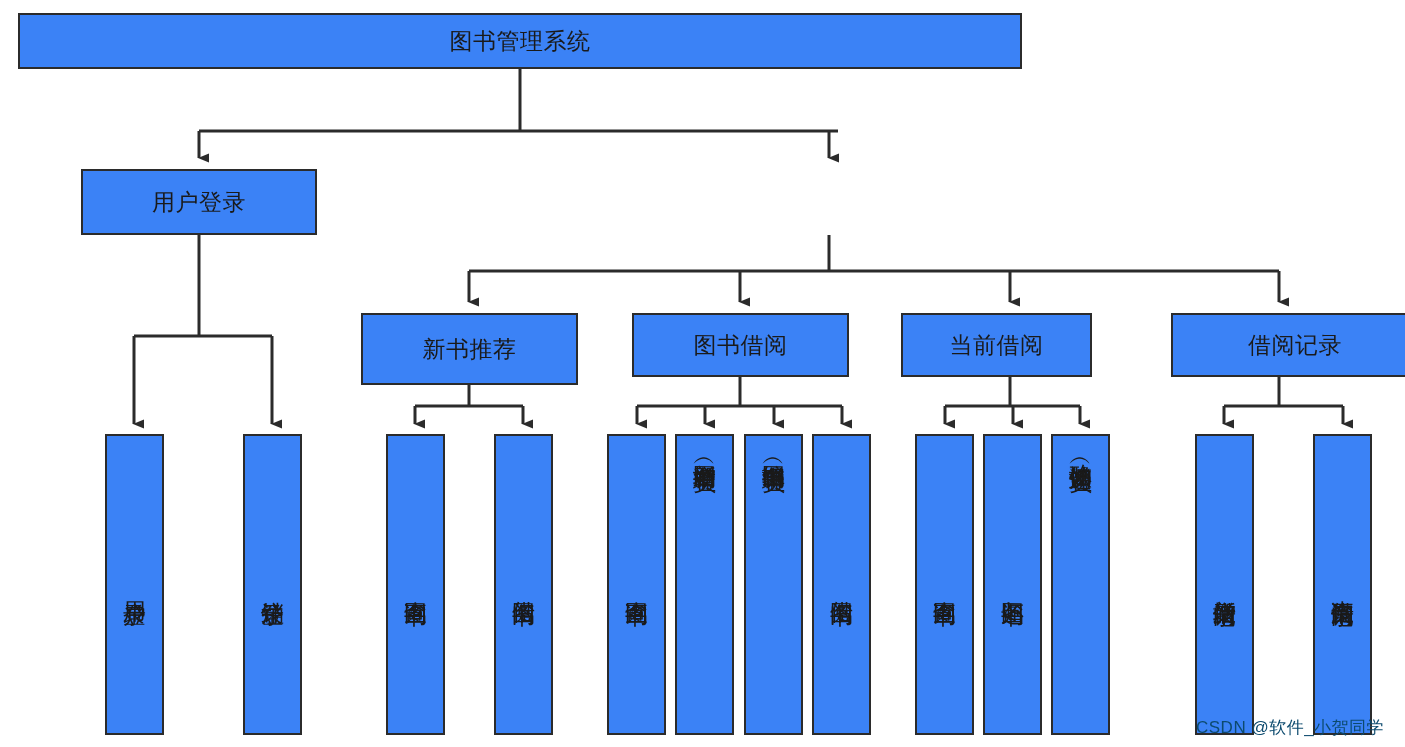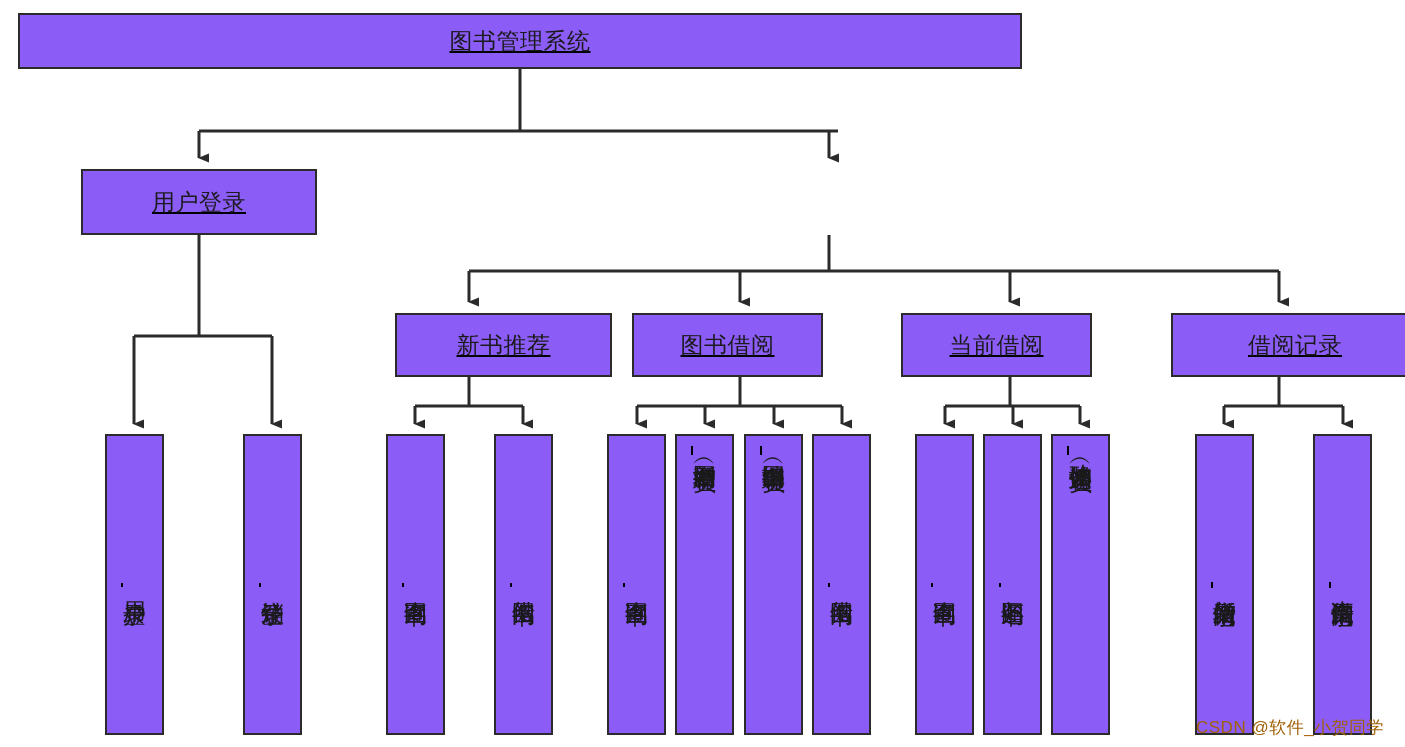--- a/index.html
+++ b/index.html
@@ -20,27 +20,26 @@
   #diagram-svg {
     position: absolute;
     left: 0;
     top: 0;
     width: 1405px;
     height: 747px;
   }
   .node-box {
     position: absolute;
     box-sizing: border-box;
-    background: #8b5cf6;
+    background: #3b82f6;
     border: 2px solid #2b2b2b;
     display: flex;
     align-items: center;
     justify-content: center;
     overflow: hidden;
-    text-decoration: underline;
   }
   .node-label {
     color: #1a1a1a;
     font-size: 23px;
     line-height: 1.08;
     letter-spacing: 0.5px;
     white-space: nowrap;
     text-align: center;
   }
   .node-box.vertical .node-label {
@@ -55,21 +54,21 @@
     align-items: flex-start;
     justify-content: center;
     padding-top: 10px;
   }
   .node-box.vertical.centered {
     align-items: center;
     padding-top: 0;
   }
   .watermark {
     position: absolute;
-    color: #a16207;
+    color: #0c4a6e;
     font-size: 17px;
     letter-spacing: 0.5px;
     white-space: nowrap;
     pointer-events: none;
   }
 </style>
 </head>
 <body>
 
 <div id="diagram-root">
@@ -138,25 +137,25 @@
 
   <div class="node-box" style="left:18px; top:13px; width:1004px; height:56px;">
     <span class="node-label">图书管理系统</span>
   </div>
 
   <div class="node-box" style="left:81px; top:169px; width:236px; height:66px;">
     <span class="node-label">用户登录</span>
   </div>
 
 
-  <div class="node-box" style="left:361px; top:313px; width:217px; height:64px;margin-left:34px;">
+  <div class="node-box" style="left:361px; top:313px; width:217px; height:72px;">
     <span class="node-label">新书推荐</span>
   </div>
 
-  <div class="node-box" style="left:632px; top:313px; width:191px; height:64px;">
+  <div class="node-box" style="left:632px; top:313px; width:217px; height:64px;">
     <span class="node-label">图书借阅</span>
   </div>
 
   <div class="node-box" style="left:901px; top:313px; width:191px; height:64px;align-items:center;">
     <span class="node-label">当前借阅</span>
   </div>
 
   <div class="node-box" style="left:1171px; top:313px; width:248px; height:64px;">
     <span class="node-label">借阅记录</span>
   </div>

